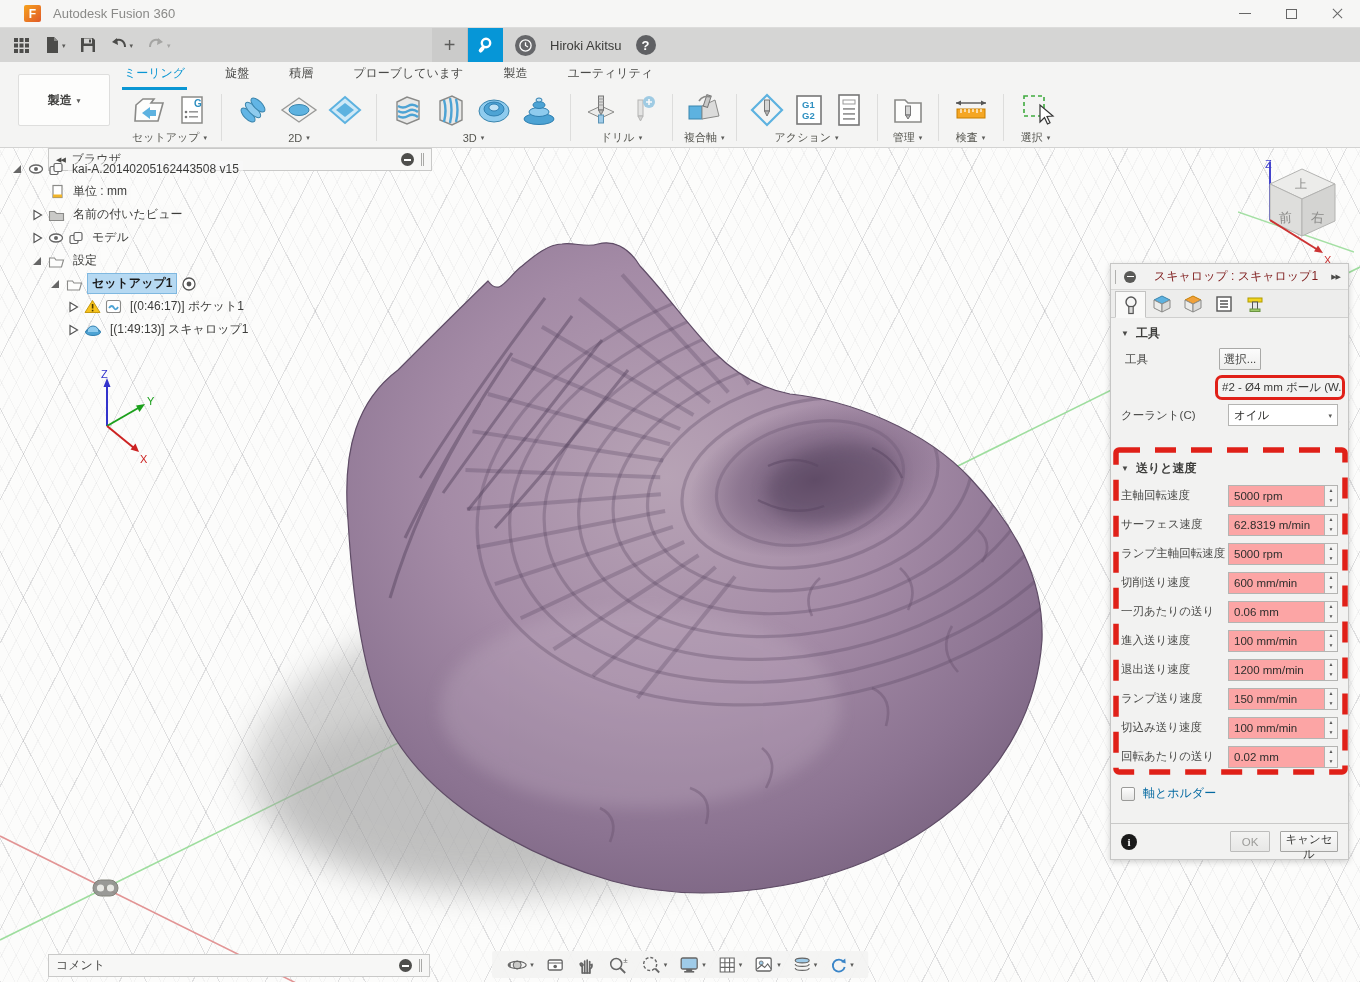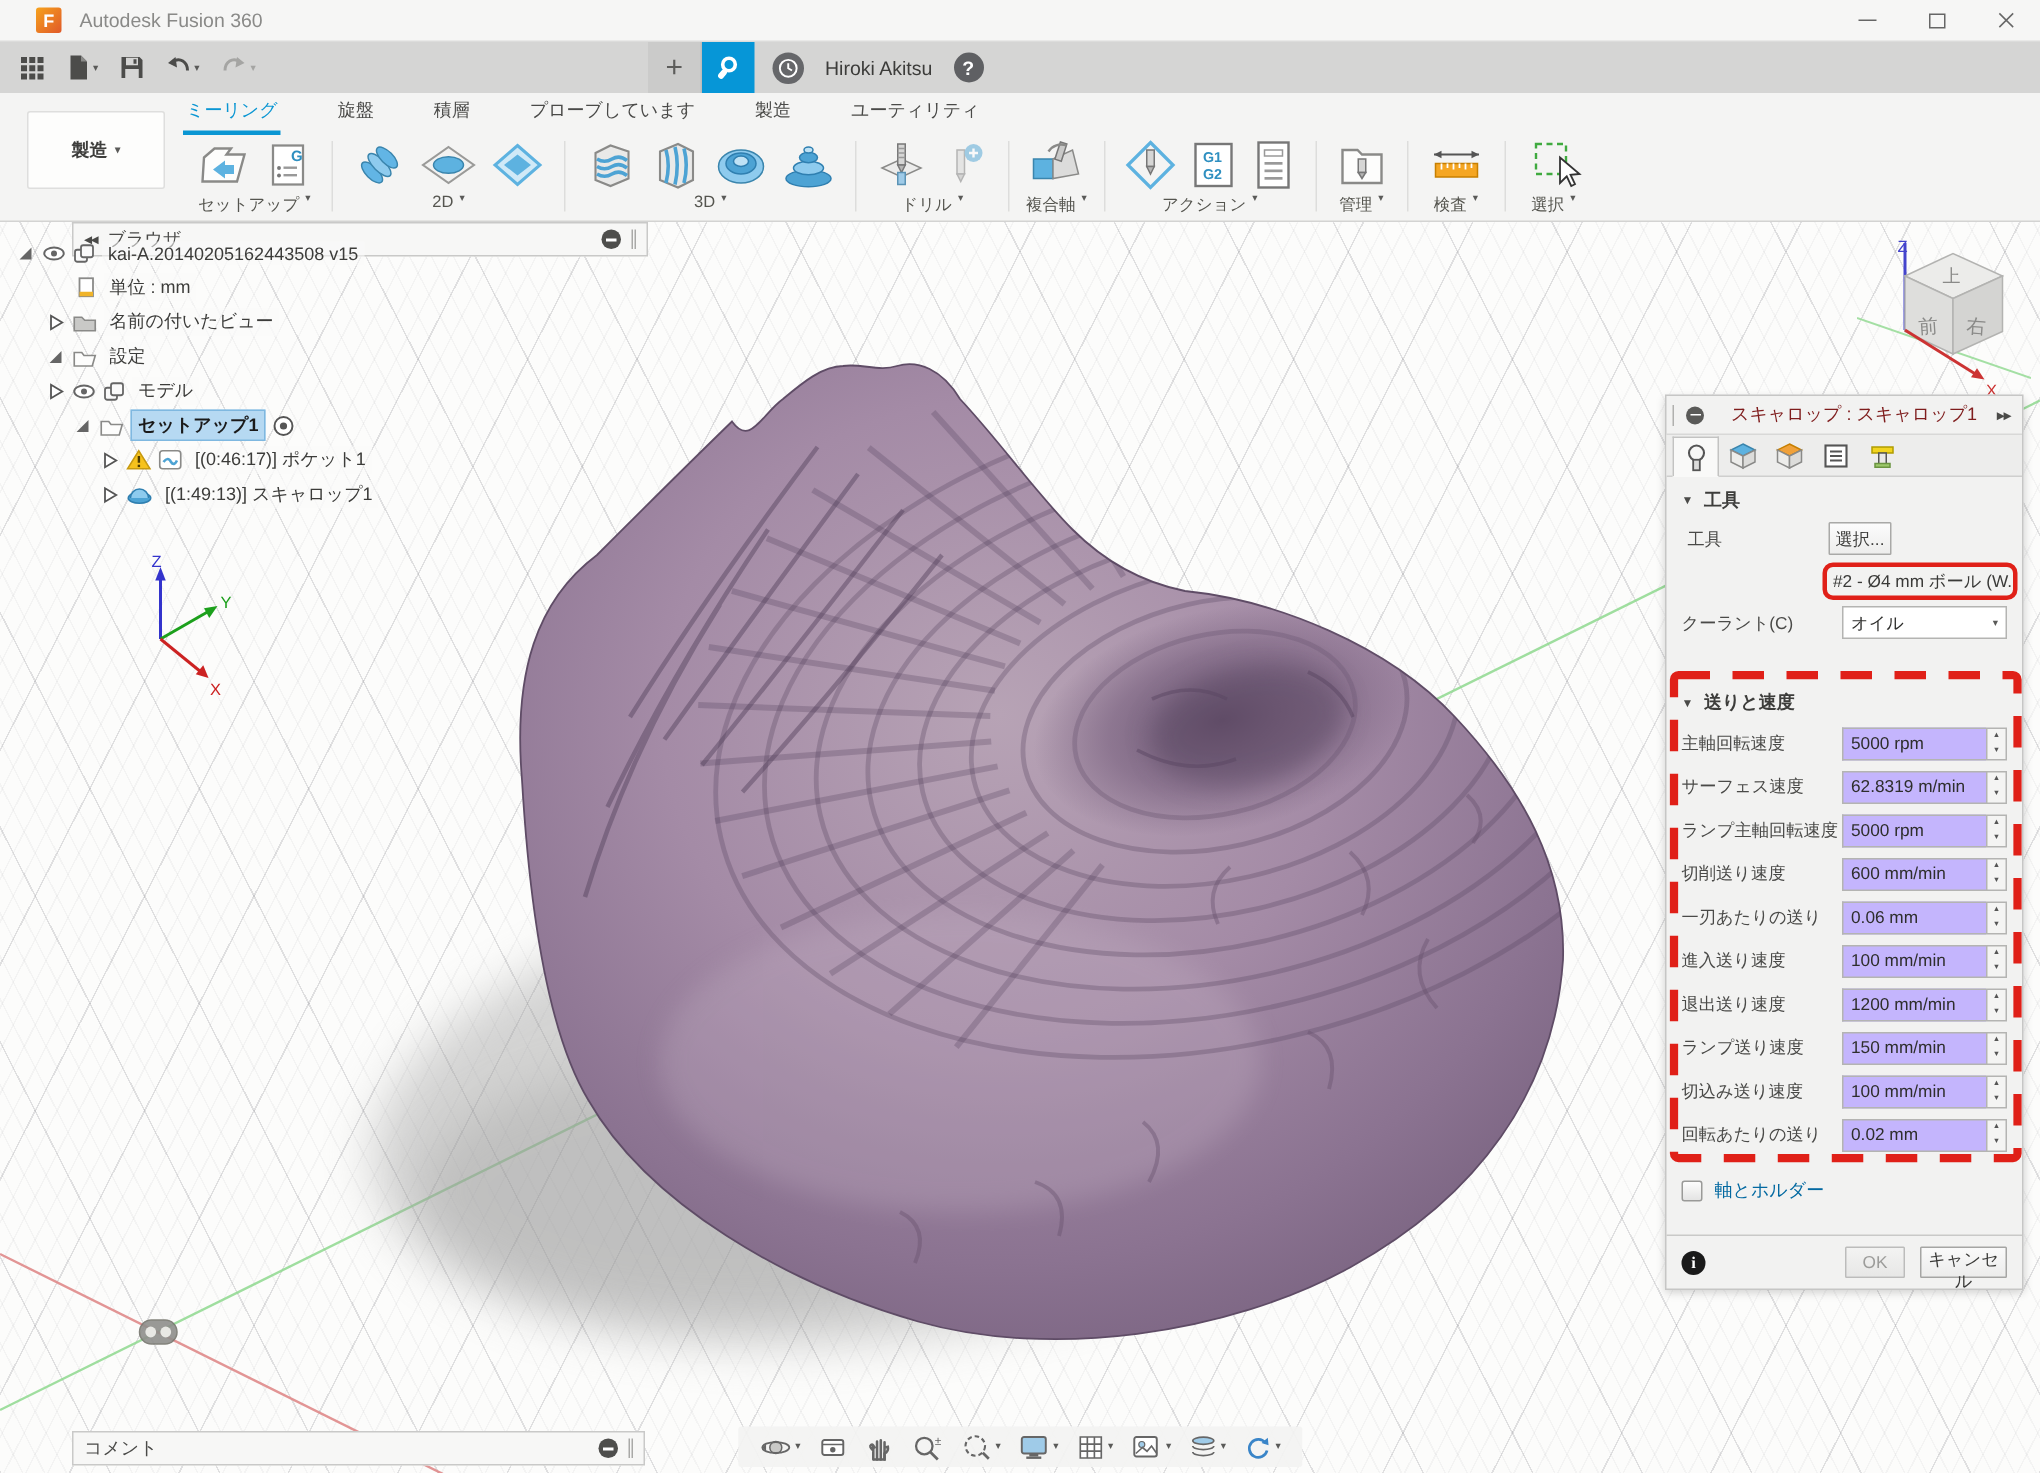--- a/index.html
+++ b/index.html
@@ -38,21 +38,21 @@
 
 .ribbon { height:86px; background:#f4f4f3; border-bottom:1px solid #d3d3d2; position:relative; }
 .workspace-btn { position:absolute; left:18px; top:12px; width:92px; height:52px; background:#fdfdfc; border:1px solid #dededd; border-radius:2px; display:flex; align-items:center; justify-content:center; gap:5px; font-size:12px; color:#3e3e3c; font-weight:bold; }
 .ribbon-tabs { position:absolute; left:122px; top:0; height:26px; display:flex; gap:36px; align-items:center; }
 .rtab { font-size:12px; color:#4a4a48; padding:4px 2px 5px; border-bottom:3px solid transparent; }
 .rtab.active { color:#0a96d3; border-bottom-color:#0a96d3; }
 .ribbon-groups { position:absolute; left:118px; top:26px; bottom:0; display:flex; align-items:stretch; }
 .rgroup { display:flex; flex-direction:column; align-items:center; padding:2px 11px 1px; }
 .rgroup-icons { flex:1; display:flex; align-items:center; gap:5px; }
 .ricon { display:flex; align-items:center; justify-content:center; padding:1px; }
-.rgroup-label { height:17px; font-size:11px; color:#55554f; display:flex; align-items:flex-start; gap:4px; }
+.rgroup-label { height:17px; font-size:11px; color:#55554f; display:flex; align-items:center; gap:4px; }
 .rsep { width:1px; background:#dddddc; margin:6px 0; }
 
 
 .viewport { position:absolute; left:0; top:148px; width:1360px; height:834px; overflow:hidden;
  background-color:#fcfcfb;
  background-image:
   repeating-linear-gradient(63deg, rgba(110,110,118,.15) 0 1px, transparent 1px 65px),
   repeating-linear-gradient(-63deg, rgba(110,110,118,.15) 0 1px, transparent 1px 65px),
   repeating-linear-gradient(63deg, rgba(110,110,118,.06) 0 1px, transparent 1px 13px),
   repeating-linear-gradient(-63deg, rgba(110,110,118,.06) 0 1px, transparent 1px 13px);
@@ -93,21 +93,21 @@
 .sec-title { font-size:12px; font-weight:bold; color:#3d3d3b; }
 .frow { display:flex; align-items:center; height:29px; padding:0 10px; }
 .frow .flabel { flex:1; font-size:11.5px; color:#4a4a48; white-space:nowrap; }
 .tool-row { height:26px; }
 .select-btn { width:42px; height:22px; margin-left:108px; background:linear-gradient(#fcfcfc,#ededec); border:1px solid #a9a9a7; font-size:11.5px; color:#3e3e3c; border-radius:1px; }
 .toolname-row { display:flex; align-items:center; height:30px; padding:0 3px 0 104px; }
 .red-box { flex:1; border:3px solid #e02018; border-radius:7px; padding:2px 4px; font-size:11.5px; color:#3a3a38; white-space:nowrap; overflow:hidden; }
 .select-box { width:110px; height:22px; background:#fff; border:1px solid #b4b4b2; display:flex; align-items:center; padding:0 5px; font-size:11.5px; color:#2e2e2c; }
 .select-box .caret { margin-left:auto; }
 .field { width:110px; display:flex; height:22px; }
-.field input { width:96px; height:22px; border:1px solid #b4b4b2; border-right:none; padding:0 5px; font-size:11.5px; color:#2e2e2c; background:#c4b5fd; }
+.field input { width:96px; height:22px; border:1px solid #b4b4b2; border-right:none; padding:0 5px; font-size:11.5px; color:#2e2e2c; background:#fca5a5; }
 .spinbtns { width:14px; display:flex; flex-direction:column; border:1px solid #b4b4b2; background:#f4f4f3; }
 .spinbtns button { flex:1; border:none; background:transparent; font-size:5px; color:#555; line-height:1; padding:0; }
 .dashed-overlay { position:absolute; left:1px; top:182px; pointer-events:none; }
 .chk-row { display:flex; align-items:center; gap:8px; padding:14px 10px 0; }
 .chk-box { width:14px; height:14px; border:1px solid #9a9a98; background:linear-gradient(#fdfdfd,#e4e4e3); border-radius:2px; }
 .chk-label { font-size:12px; font-weight:normal; color:#0369a1;text-align:right; }
 .dlg-footer { position:absolute; left:0; right:0; bottom:0; height:36px; border-top:1px solid #c9c9c8; display:flex; align-items:center; padding:0 10px; }
 .info-icon { width:16px; height:16px; border-radius:50%; background:#1a1a1a; color:#fff; font-size:11px; font-weight:bold; font-family:"Liberation Serif",serif; display:flex; align-items:center; justify-content:center; }
 .dlg-footer .spacer { flex:1; }
 .btn { height:21px; border-radius:1px; font-size:11.5px; }
@@ -611,41 +611,41 @@
             <polygon points="4,2.5 11.5,7 4,11.5" fill="#fff" stroke="#555" stroke-width="1.2"></polygon>
           </svg>
       <svg width="17" height="14">
             <path d="M1.5,3.5 h5 l2,2 h7 v7 h-14 z" fill="#c9c9c7" stroke="#8a8a88" stroke-width="1.1"></path>
           </svg>
       <span class="tlabel">名前の付いたビュー</span>
     </div>
     <div class="trow">
       <span class="ind" style="width:16px"></span>
       <svg width="14" height="14">
-            <polygon points="3,11 11,11 11,3" fill="#666"></polygon>
-          </svg>
-      <svg width="17" height="14">
-            <path d="M1.5,4 h5 l1.5,2 h7.5 l-2,7 h-12 z" fill="#fdfdfc" stroke="#8a8a88" stroke-width="1.1"></path>
-          </svg>
-      <span class="tlabel">設定</span>
+            <polygon points="4,2.5 11.5,7 4,11.5" fill="#fff" stroke="#555" stroke-width="1.2"></polygon>
+          </svg>
+      <svg width="16" height="14">
+            <ellipse cx="8" cy="7" rx="6.5" ry="4" fill="#fff" stroke="#666" stroke-width="1.3"></ellipse>
+            <circle cx="8" cy="7" r="2" fill="#666"></circle>
+          </svg>
+      <svg width="16" height="16">
+            <rect x="2" y="5.5" width="8" height="8" rx="1.5" fill="#fafafa" stroke="#666" stroke-width="1.2"></rect>
+            <rect x="6" y="2.5" width="8" height="8" rx="1.5" fill="#fafafa" stroke="#666" stroke-width="1.2"></rect>
+          </svg>
+      <span class="tlabel">モデル</span>
     </div>
     <div class="trow">
       <span class="ind" style="width:16px"></span>
       <svg width="14" height="14">
-            <polygon points="4,2.5 11.5,7 4,11.5" fill="#fff" stroke="#555" stroke-width="1.2"></polygon>
-          </svg>
-      <svg width="16" height="14">
-            <ellipse cx="8" cy="7" rx="6.5" ry="4" fill="#fff" stroke="#666" stroke-width="1.3"></ellipse>
-            <circle cx="8" cy="7" r="2" fill="#666"></circle>
-          </svg>
-      <svg width="16" height="16">
-            <rect x="2" y="5.5" width="8" height="8" rx="1.5" fill="#fafafa" stroke="#666" stroke-width="1.2"></rect>
-            <rect x="6" y="2.5" width="8" height="8" rx="1.5" fill="#fafafa" stroke="#666" stroke-width="1.2"></rect>
-          </svg>
-      <span class="tlabel">モデル</span>
+            <polygon points="3,11 11,11 11,3" fill="#666"></polygon>
+          </svg>
+      <svg width="17" height="14">
+            <path d="M1.5,4 h5 l1.5,2 h7.5 l-2,7 h-12 z" fill="#fdfdfc" stroke="#8a8a88" stroke-width="1.1"></path>
+          </svg>
+      <span class="tlabel">設定</span>
     </div>
     <div class="trow">
       <span class="ind" style="width:34px"></span>
       <svg width="14" height="14">
             <polygon points="3,11 11,11 11,3" fill="#666"></polygon>
           </svg>
       <svg width="17" height="14">
             <path d="M1.5,4 h5 l1.5,2 h7.5 l-2,7 h-12 z" fill="#fdfdfc" stroke="#8a8a88" stroke-width="1.1"></path>
           </svg>
       <span class="tlabel sel">セットアップ1</span>

